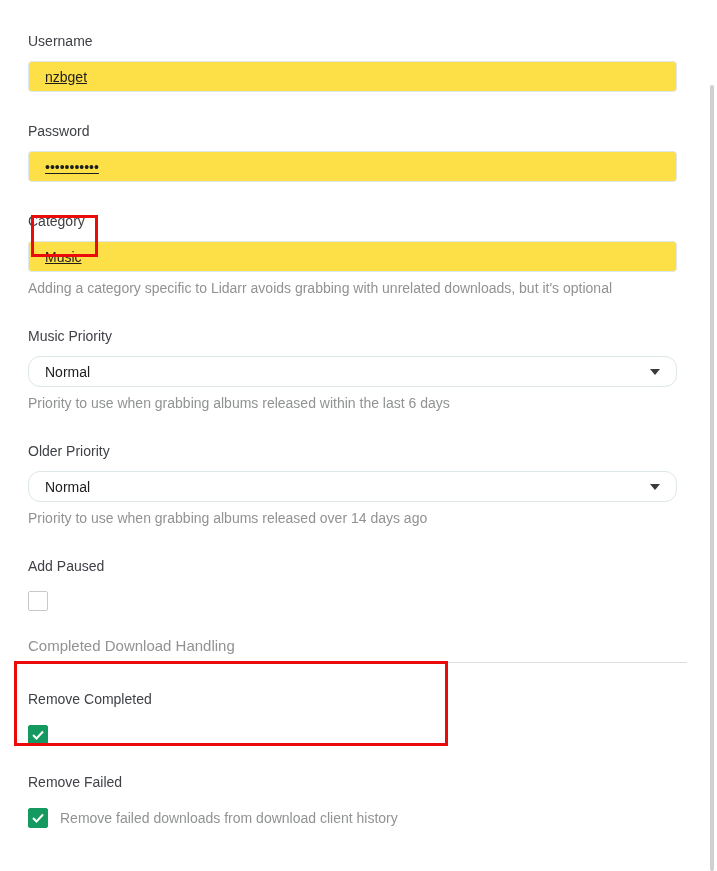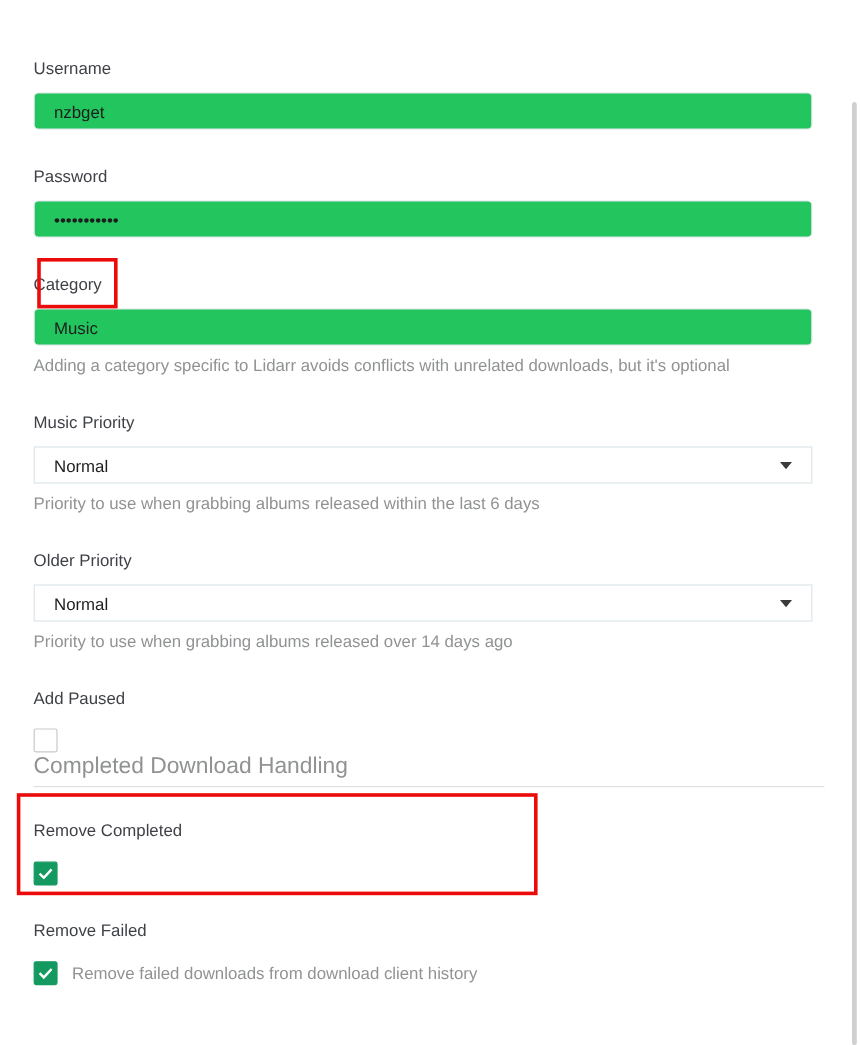--- a/index.html
+++ b/index.html
@@ -1,50 +1,50 @@
 <!DOCTYPE html>
 <html><head>
 <meta charset="utf-8">
 <style>
   * { margin:0; padding:0; box-sizing:border-box; }
   html,body { width:717px; height:871px; background:#ffffff; overflow:hidden;
               font-family:"Liberation Sans", sans-serif; }
   .page { position:relative; width:717px; height:871px; background:#fff; }
-  .content { position:absolute; left:28px; top:16px; width:649px; padding-top:34px; }
+  .content { position:absolute; left:28px; top:0; width:649px; padding-top:34px; }
 
   .field-label { font-size:14px; line-height:15px; font-weight:500; color:#3f4147; }
   .mt32 { margin-top:32px; }
   .mt34 { margin-top:34px; }
 
   .text-input { display:block; width:649px; height:31px; margin-top:12px;
                 border:1px solid #dde6e9; border-radius:4px; padding:0 16px;
-                font-size:14px; color:#1d1d1d; background:#22c55e;
-                font-family:"Liberation Sans", sans-serif; outline:none; }
+                font-size:14px; color:#1d1d1d; background:#fde047;
+                font-family:"Liberation Sans", sans-serif; outline:none;text-decoration:underline; }
 
   .select { position:relative; width:649px; height:31px; margin-top:12px;
-            border:1px solid #dde6e9; border-radius:0; padding:0 16px;
+            border:1px solid #dde6e9; border-radius:12px; padding:0 16px;
             display:flex; align-items:center; font-size:14px; color:#1d1d1d;
             background:#fff; cursor:pointer; }
   .caret { position:absolute; right:16px; top:12px; width:0; height:0;
            border-left:5px solid transparent; border-right:5px solid transparent;
            border-top:6px solid #3a3a3a; }
 
   .help { margin-top:9px; font-size:14px; line-height:14px; color:#909293; }
 
   .check-row { display:flex; align-items:center; height:20px; margin-top:17px; }
   .check-row.mt18 { margin-top:18px; }
   .checkbox { width:20px; height:20px; border:1px solid #c6c9cc; border-radius:2px;
               background:#fff; flex:none; display:flex; align-items:center;
               justify-content:center; cursor:pointer; }
   .checkbox.checked { background:#149a61; border-color:#149a61; }
   .checkbox svg { display:none; }
   .checkbox.checked svg { display:block; }
   .check-label { margin-left:12px; font-size:14px; color:#909293; }
 
-  .section-title { width:659px; font-size:19px; line-height:24px;
+  .section-title { margin-top:23px; width:659px; font-size:15px; line-height:24px;
                    font-weight:400; color:#909293; padding-bottom:4px;
                    border-bottom:1px solid #dfdfdf; }
 
   .highlight-box { position:absolute; border:3px solid #ec0b0b; pointer-events:none; background:transparent; }
   .highlight-category { left:31px; top:215px; width:67px; height:42px; }
   .highlight-remove-completed { left:14px; top:661px; width:434px; height:85px; }
 
   .scrollbar-thumb { position:absolute; left:710px; top:85px; width:4px; height:786px;
                      background:#d0d0d0; border-radius:2px; }
 </style>
@@ -55,21 +55,21 @@
   <div class="content">
 
     <div class="field-label">Username</div>
     <input class="text-input" type="text" value="nzbget" style="">
 
     <div class="field-label mt32">Password</div>
     <input class="text-input" type="text" value="•••••••••••" style="">
 
     <div class="field-label mt32">Category</div>
     <input class="text-input" type="text" value="Music" style="">
-    <div class="help">Adding a category specific to Lidarr avoids conflicts with unrelated downloads, but it's optional</div>
+    <div class="help">Adding a category specific to Lidarr avoids grabbing with unrelated downloads, but it's optional</div>
 
     <div class="field-label mt34">Music Priority</div>
     <div class="select">
       <span>Normal</span>
       <span class="caret"></span>
     </div>
     <div class="help">Priority to use when grabbing albums released within the last 6 days</div>
 
     <div class="field-label mt34">Older Priority</div>
     <div class="select">

